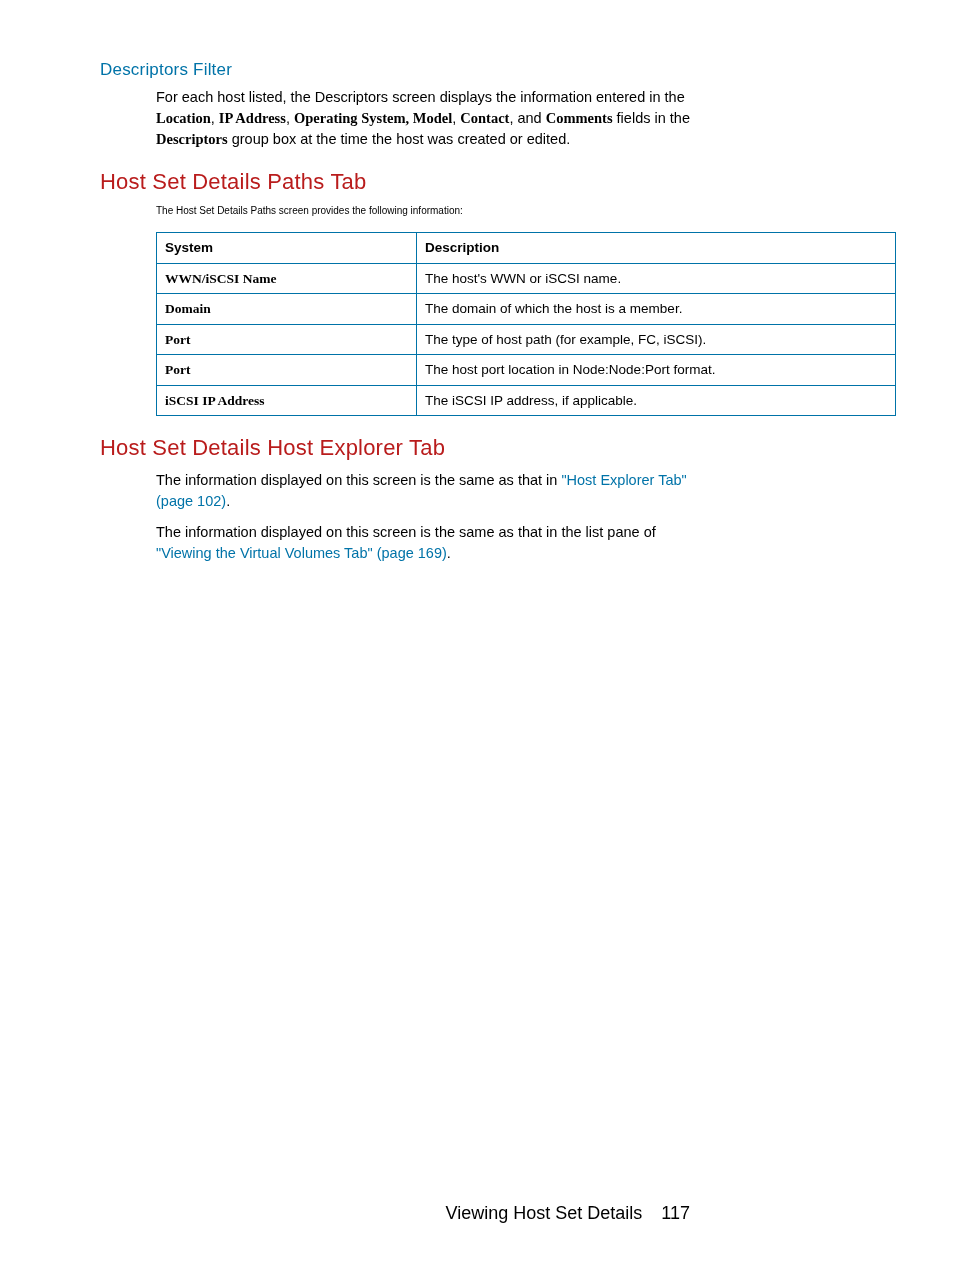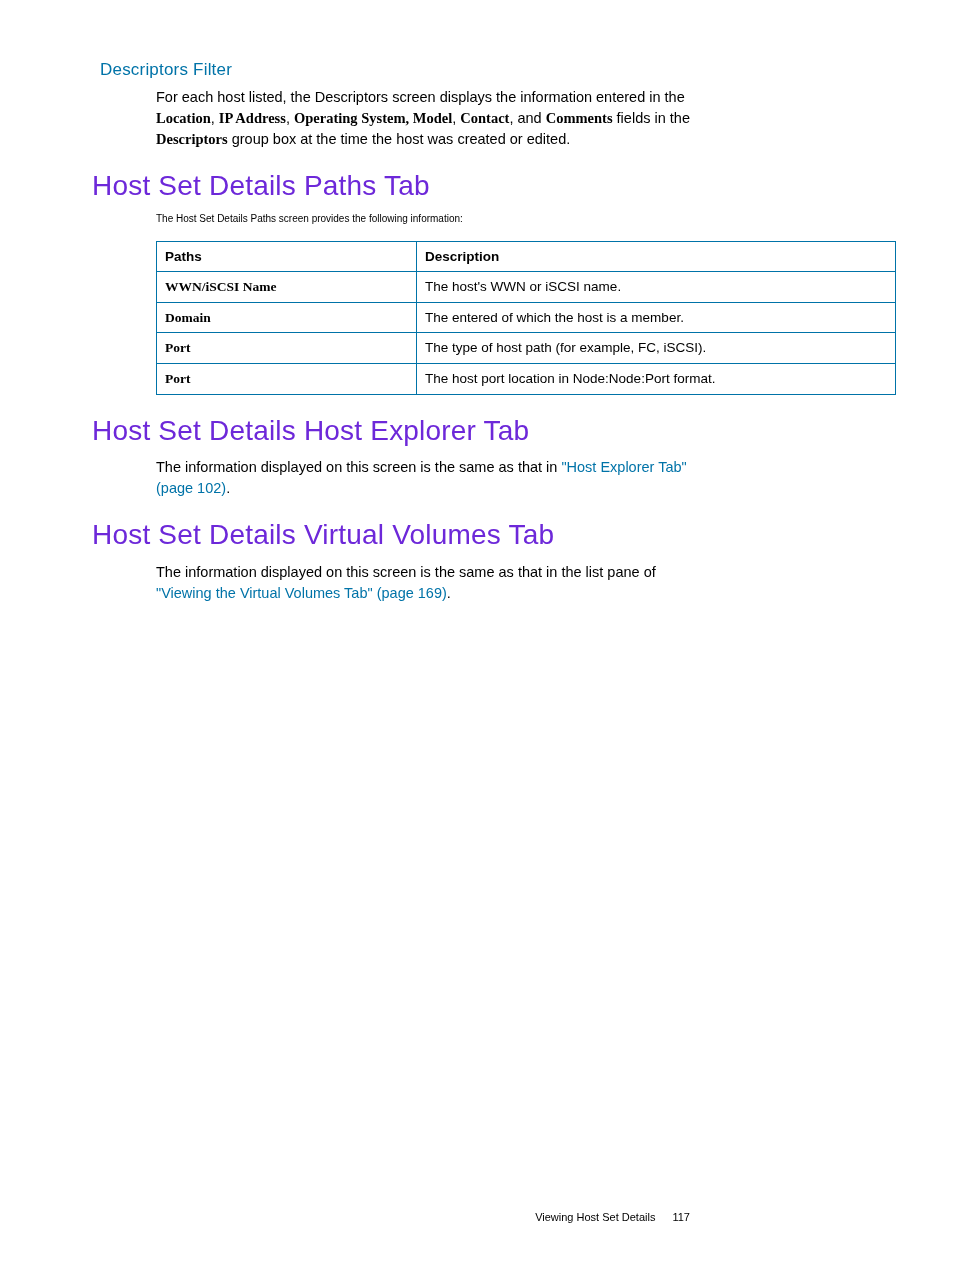--- a/index.html
+++ b/index.html
@@ -20,24 +20,24 @@
       padding: 58px 60px 0 84px;
     }
     .h3 {
       color: #0073a8;
       font-weight: 400;
       font-size: 17px;
       margin: 0 0 4px 16px;
       letter-spacing: 0.2px;
     }
     .h2 {
-      color: #6d28d9;
+      color: #b91c1c;
       font-weight: 400;
-      font-size: 28px;
-      margin: 16px 0 6px 8px;
+      font-size: 22px;
+      margin: 16px 0 6px 16px;
       letter-spacing: 0.2px;
     }
     .body-para {
       margin: 0 0 10px 72px;
       font-size: 14.5px;
     }
     .body-para-indent {
       margin: 0 0 14px 72px;
       font-size: 10px;
     }
@@ -60,21 +60,21 @@
     }
     table.doc-table th {
       font-weight: 700;
       background: #fff;
     }
     table.doc-table col.col1 { width: 260px; }
     .footer {
       position: absolute;
       bottom: 45px;
       right: 64px;
-      font-size: 11px;
+      font-size: 18px;
     }
     .footer .pg {
       margin-left: 14px;
     }
   </style>
 </head>
 <body>
 
 <div class="page">
 
@@ -86,48 +86,51 @@
   <div class="h2">Host Set Details Paths Tab</div>
   <p class="body-para-indent">The Host Set Details Paths screen provides the following information:</p>
 
   <table class="doc-table">
     <colgroup>
         <col class="col1">
         <col>
       </colgroup>
     <tbody>
         <tr>
-      <th>Paths</th>
+      <th>System</th>
       <th>Description</th>
     </tr>
     <tr>
       <td class="b">WWN/iSCSI Name</td>
       <td>The host's WWN or iSCSI name.</td>
     </tr>
     <tr>
       <td class="b">Domain</td>
-      <td>The entered of which the host is a member.</td>
+      <td>The domain of which the host is a member.</td>
     </tr>
     <tr>
       <td class="b">Port</td>
       <td>The type of host path (for example, FC, iSCSI).</td>
     </tr>
     <tr>
       <td class="b">Port</td>
       <td>The host port location in Node:Node:Port format.</td>
     </tr>
+    <tr>
+      <td class="b">iSCSI IP Address</td>
+      <td>The iSCSI IP address, if applicable.</td>
+    </tr>
   </tbody>
     </table>
 
   <div class="h2">Host Set Details Host Explorer Tab</div>
   <p class="body-para">
     <span>The information displayed on this screen is the same as that in </span><a href="#" class="link">"Host Explorer Tab" (page 102)</a><span>.</span>
   </p>
 
-  <div class="h2">Host Set Details Virtual Volumes Tab</div>
   <p class="body-para">
     <span>The information displayed on this screen is the same as that in the list pane of </span><a href="#" class="link">"Viewing the Virtual Volumes Tab" (page 169)</a><span>.</span>
   </p>
 
   <div class="footer">
     <span>Viewing Host Set Details</span>
     <span class="pg">117</span>
   </div>
 
 </div>

